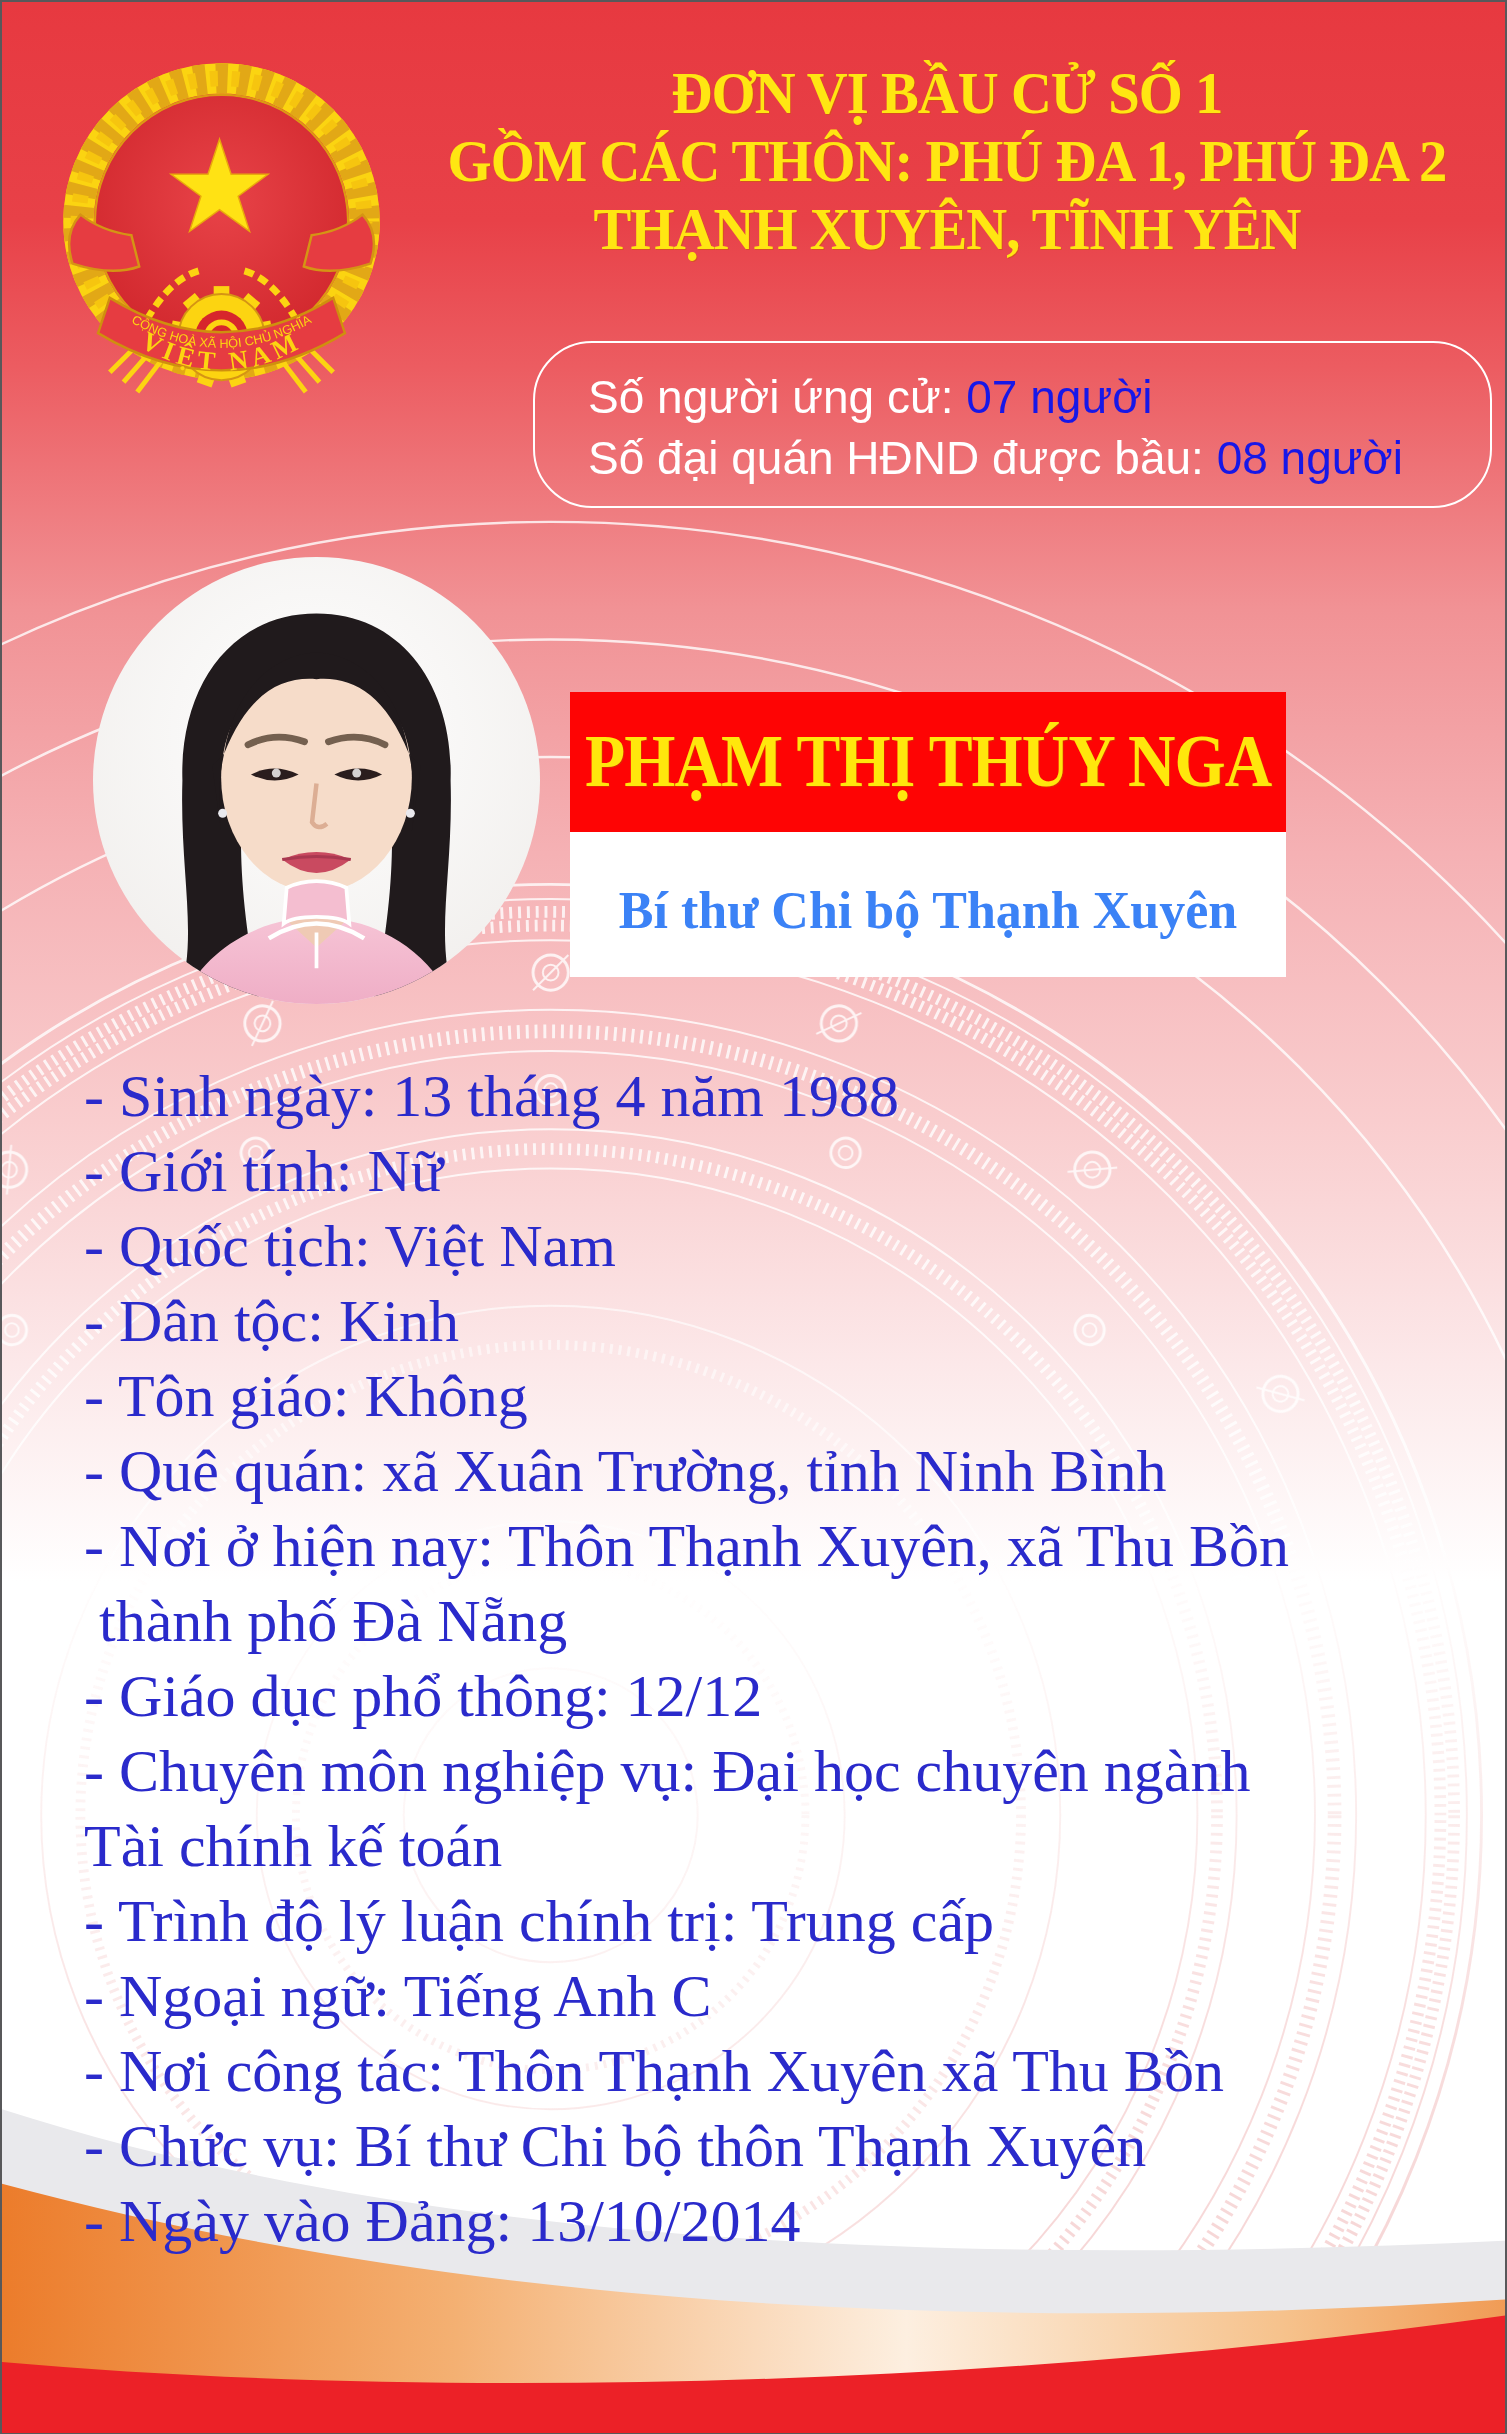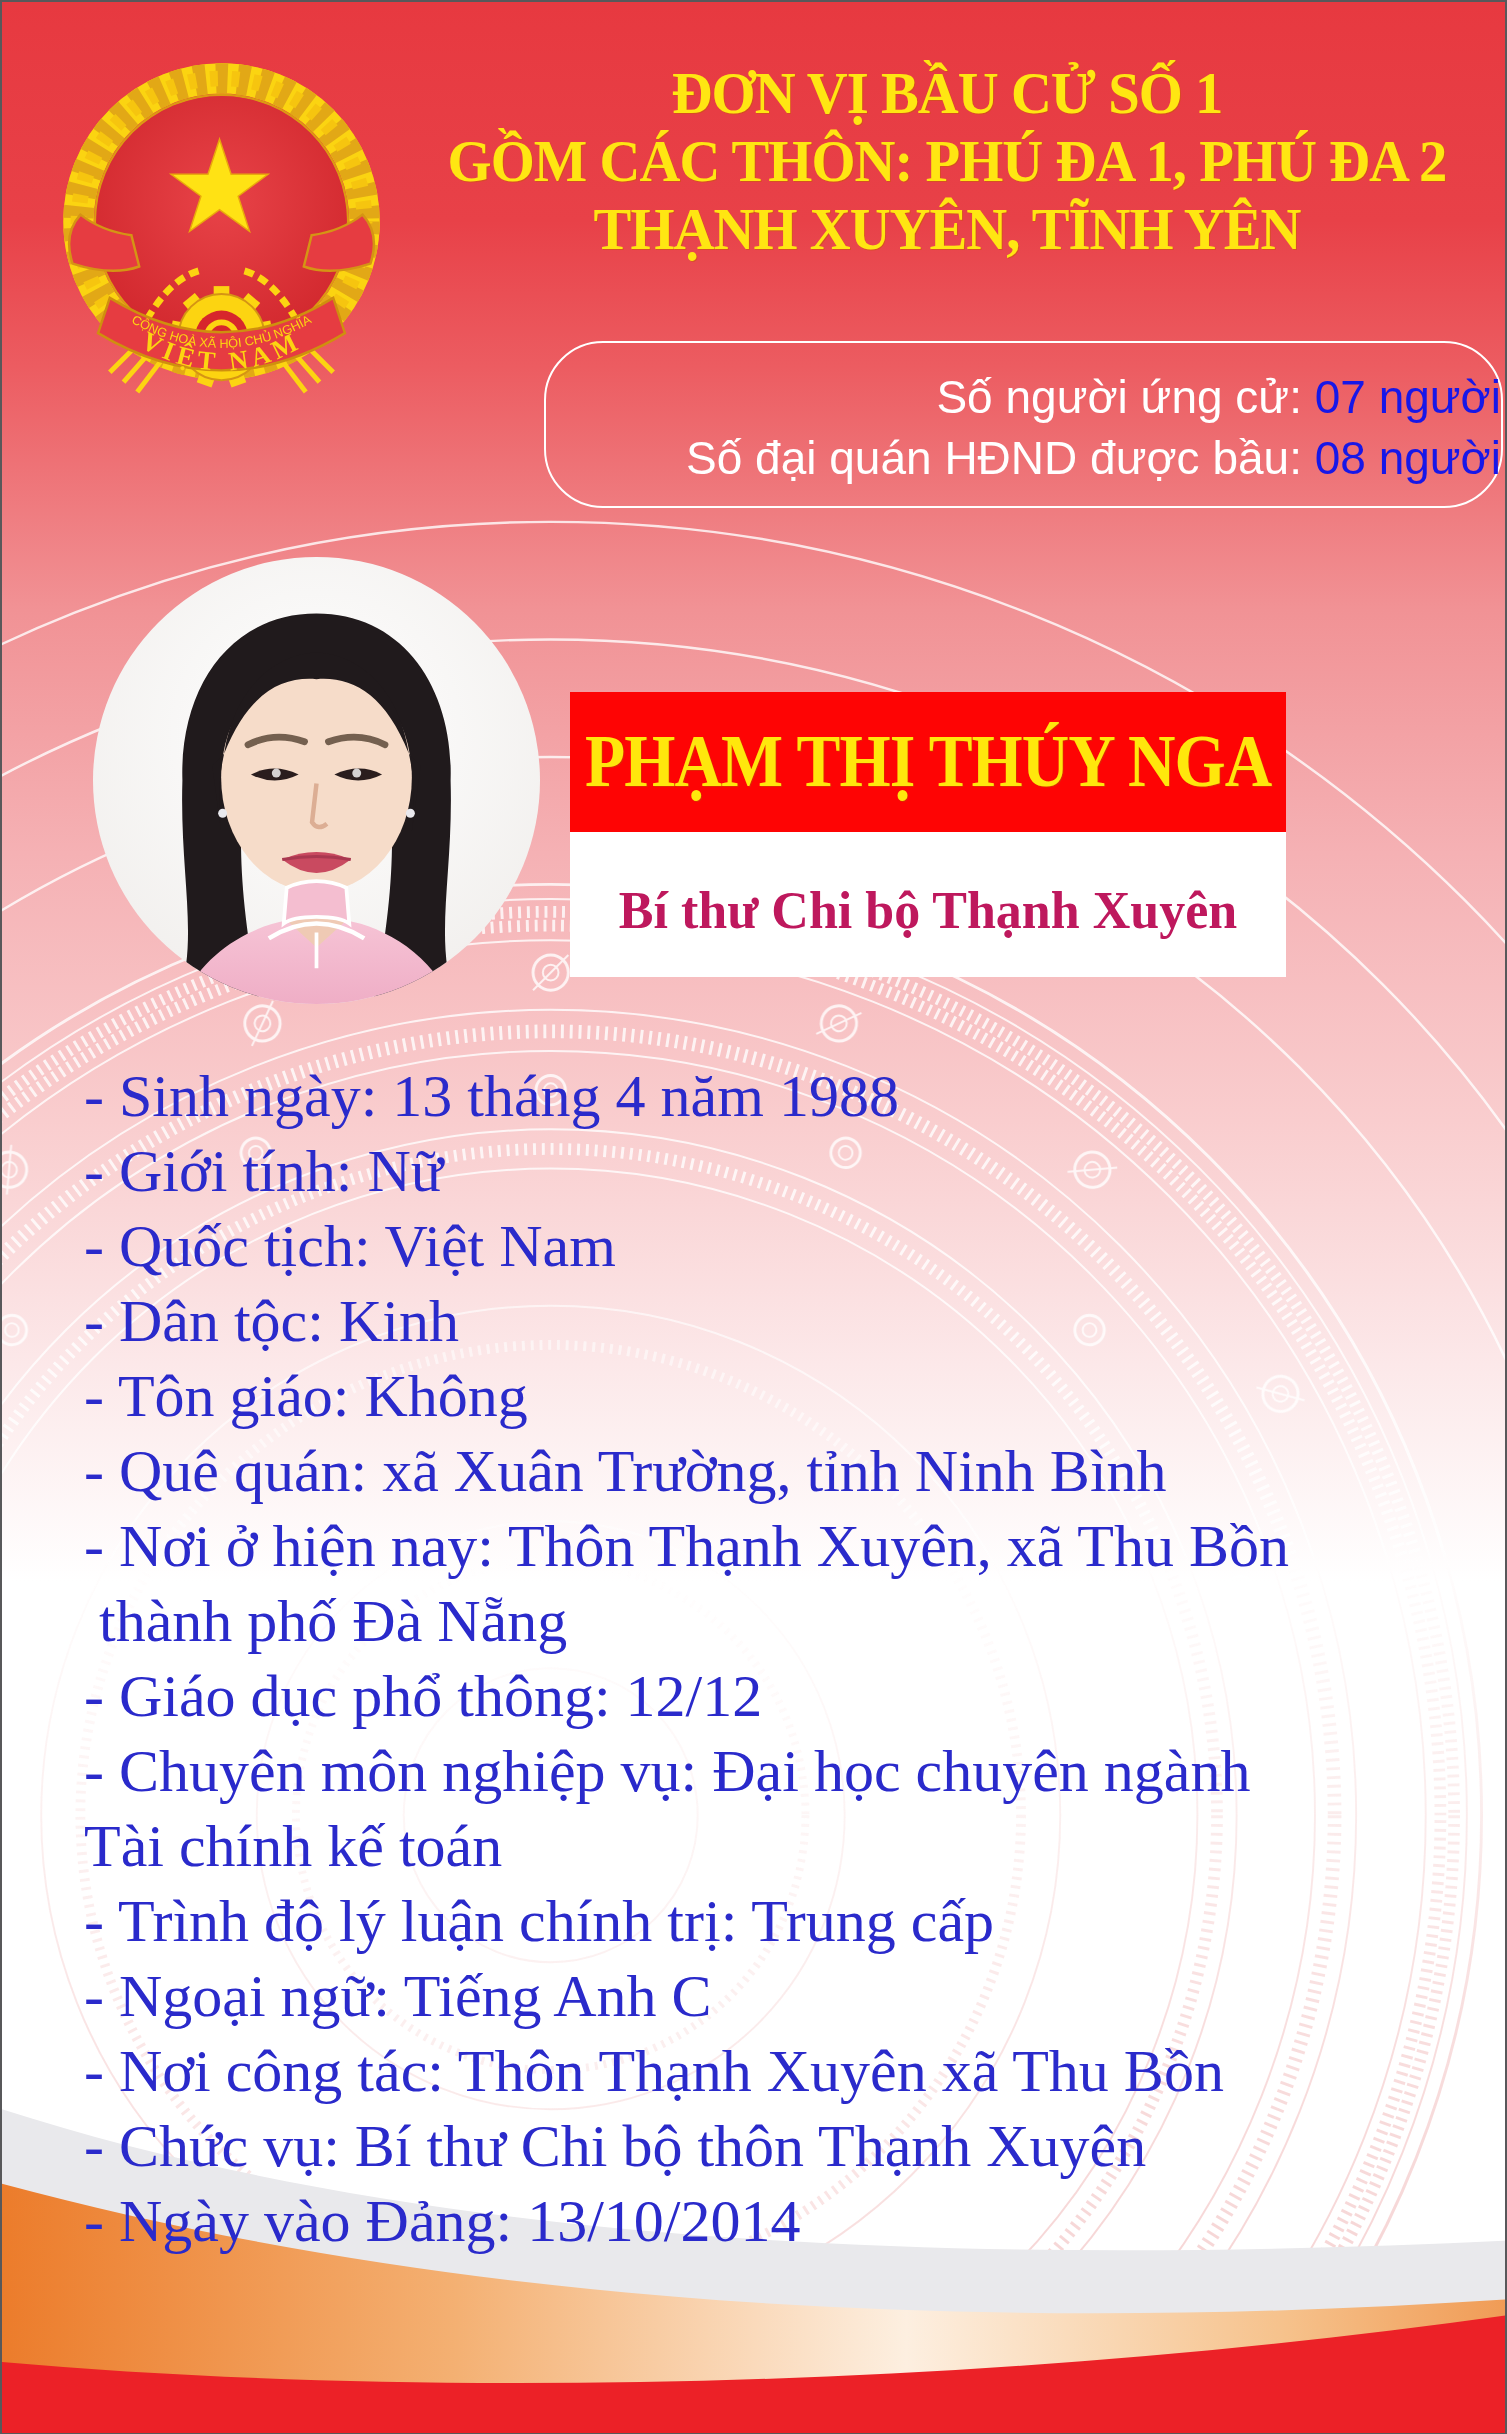--- a/index.html
+++ b/index.html
@@ -19,46 +19,45 @@
   .header{
     left:394px;top:57px;width:1102px;text-align:center;
     color:#ffe612;font-weight:bold;font-size:59px;line-height:68px;
     transform:scaleX(.96);transform-origin:center;
     text-shadow:1px 1px 0 rgba(200,90,10,.55);
     font-family:"Liberation Serif",serif;letter-spacing:-1px;
   }
 
   
   .infobox{
-    left:542px;top:339px;width:959px;height:167px;box-sizing:border-box;
+    left:531px;top:339px;width:959px;height:167px;box-sizing:border-box;
     border:2.9px solid #ffffff;border-radius:59px;
     padding:23.5px 0 0 53px;
     font-family:"Liberation Sans",sans-serif;font-size:46px;line-height:61px;
     color:#ffffff;
-    text-align:right;
   }
   .infobox .val{color:#1717e8;}
 
   
   .namebox{
     left:568px;top:690px;width:716px;height:140px;background:#fe0404;
     display:flex;align-items:center;justify-content:center;
   }
   .namebox .nm{
     color:#ffe70c;font-weight:bold;font-size:73px;letter-spacing:-1px;
     transform:scaleX(.9);white-space:nowrap;
     text-shadow:1px 1px 0 rgba(190,80,0,.5);
     font-family:"Liberation Serif",serif;
   }
   .titlebox{
     left:568px;top:830px;width:716px;height:145px;background:#ffffff;
     display:flex;align-items:center;justify-content:center;
   }
   .titlebox .tt{
-    color:#be185d;font-weight:bold;font-size:52px;white-space:nowrap;
+    color:#3b82f6;font-weight:bold;font-size:52px;white-space:nowrap;
     font-family:"Liberation Serif",serif;
     margin-top:12px;
   }
 
   
   .details{
     left:0;top:1057px;width:1507px;padding-left:82px;box-sizing:border-box;
     color:#2a2acb;font-size:60px;line-height:75px;
     font-family:"Liberation Serif",serif;
   }

